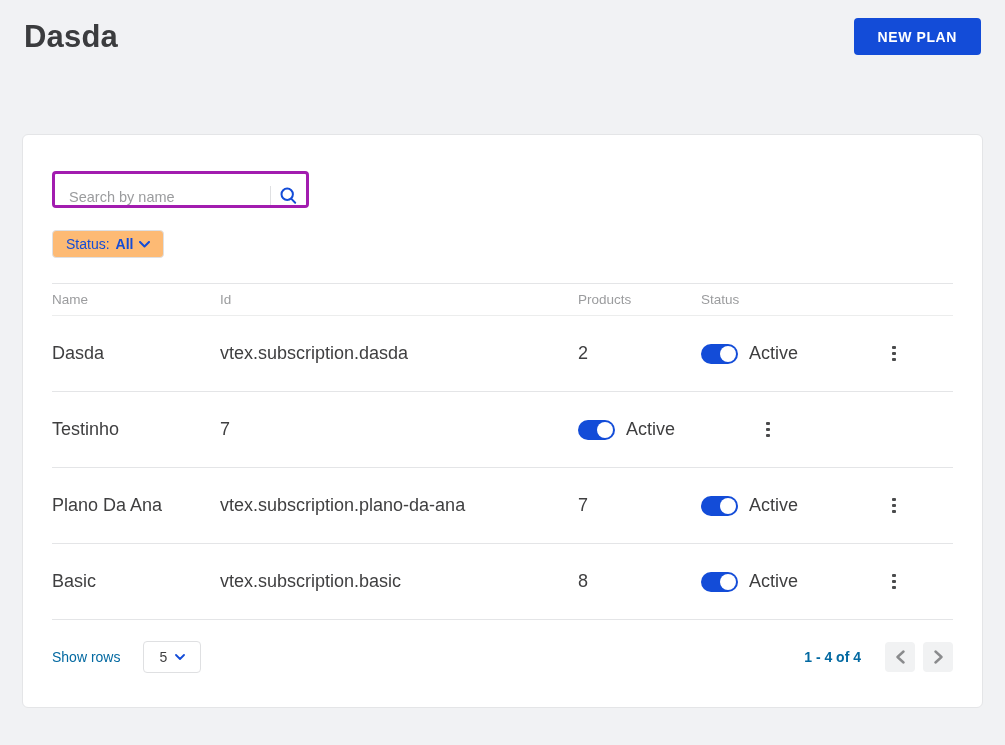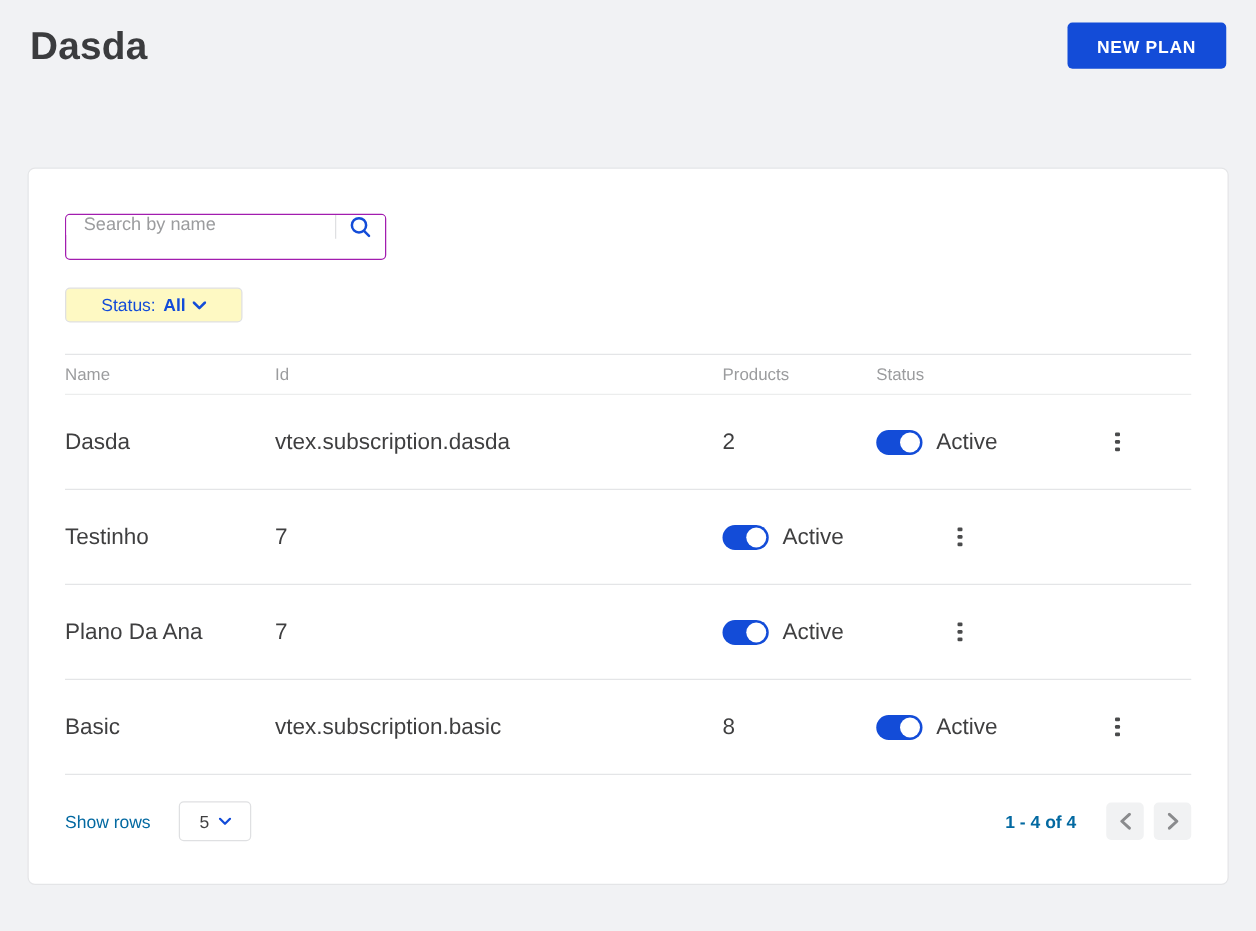--- a/index.html
+++ b/index.html
@@ -32,40 +32,40 @@
     margin-top: 79px;
     background: #ffffff;
     border: 1px solid #e4e5e7;
     border-radius: 6px;
     padding: 36px 29px 28px 29px;
     height: 574px;
   }
 
   
   .search-box {
-    display: inline-flex; align-items: flex-start;
-    border: 1px solid #a21caf; border-radius: 4px;
+    display: inline-flex; align-items: flex-end;
+    border: 3px solid #a21caf; border-radius: 4px;
     height: 37px; width: 257px; overflow: hidden; background: #fff;
   }
   .search-input {
     border: none; outline: none; flex: 1; padding: 0 14px;
     font-family: inherit; font-size: 14.5px; color: #3f3f40;
   }
   .search-input::placeholder { color: #9b9c9e; opacity: 1; }
   .search-btn {
     width: 51px; background: #fff; border: none; border-left: 1px solid #dfe0e2;
     display: flex; align-items: center; justify-content: center; cursor: pointer;
   }
 
   
   .filter-row { margin-top: 22px; }
   .status-chip {
     display: inline-flex; align-items: center; gap: 6px;
-    border: 1px solid #dfe0e2; border-radius: 4px; background: #fef9c3;
-    height: 28px; padding: 0 28px;
+    border: 1px solid #dfe0e2; border-radius: 4px; background: #fdba74;
+    height: 28px; padding: 0 13px;
     font-family: inherit; font-size: 14px; color: #134cd8; cursor: pointer;
   }
   .status-chip .chip-label { font-weight: 500; }
   .status-chip .chip-value { font-weight: 700; }
 
   
   .table { margin-top: 25px; }
   .thead, .trow {
     display: grid;
     grid-template-columns: 168px 358px 123px 154px 1fr;
@@ -200,20 +200,21 @@
           <button class="kebab-btn">
             <span></span>
               <span></span>
               <span></span>
           </button>
         </span>
       </div>
 
       <div class="trow">
         <span class="cell">Plano Da Ana</span>
+        <span class="cell">vtex.subscription.plano-da-ana</span>
         <span class="cell">7</span>
         <span class="cell status-cell">
           <button class="toggle"></button>
           <span>Active</span>
         </span>
         <span class="cell actions-cell">
           <button class="kebab-btn">
             <span></span>
               <span></span>
               <span></span>

